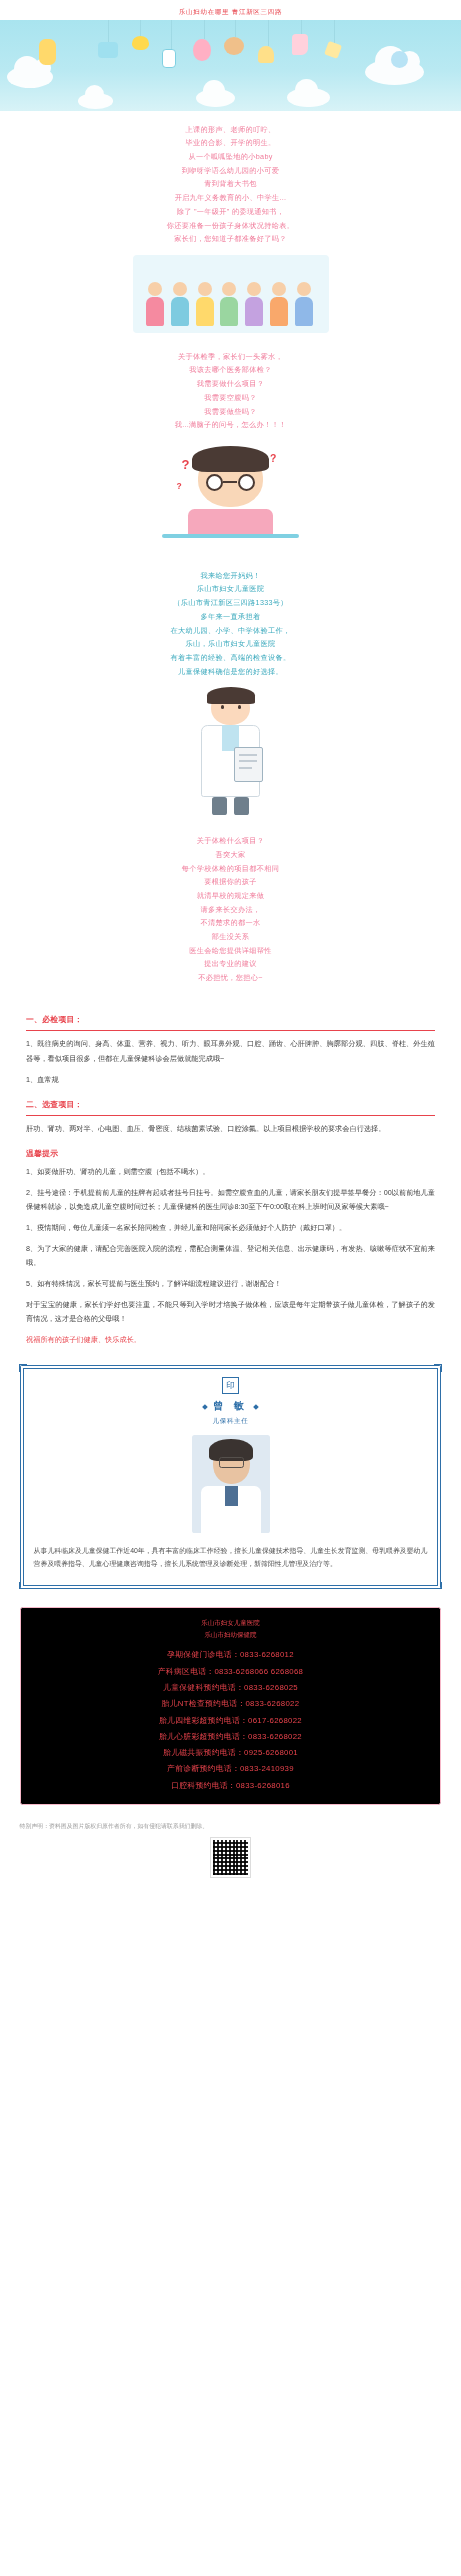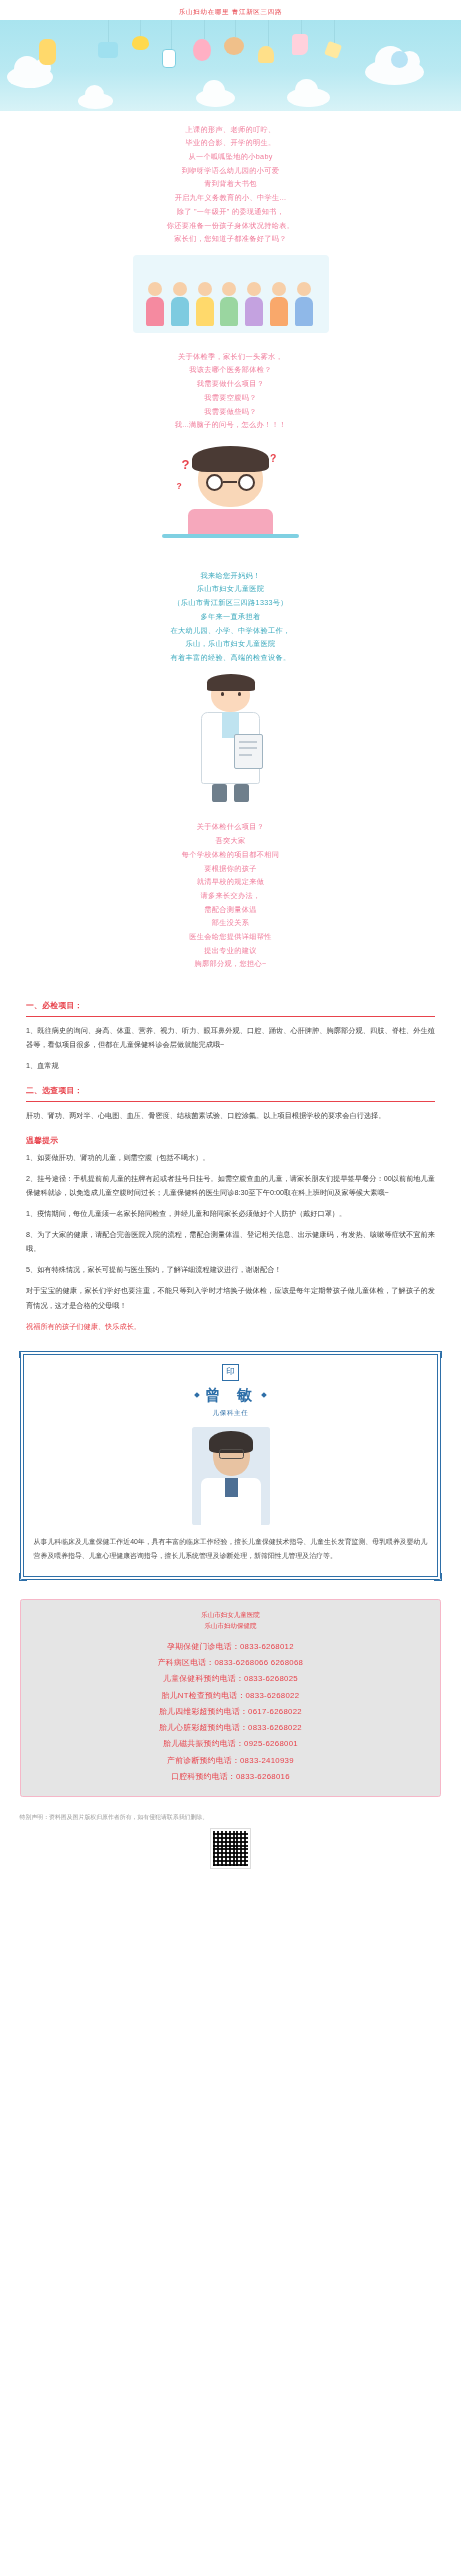--- a/index.html
+++ b/index.html
@@ -152,21 +152,21 @@
   .corner.tr { right: -1.3px; top: -1.3px; border-left: 0; border-bottom: 0; }
   .corner.bl { left: -1.3px; bottom: -1.3px; border-right: 0; border-top: 0; }
   .corner.br { right: -1.3px; bottom: -1.3px; border-left: 0; border-top: 0; }
 
   .badge {
     width: 17px; height: 17px; border: 0.7px solid #2e6fa8;
     margin: 0 auto 5.2px; display: flex; align-items: center; justify-content: center;
     color: #2e6fa8; font-size: 8.5px;
   }
   .docname {
-    color: #2e6fa8; font-size: 15px; letter-spacing: 3.9px; font-weight: bold; font-family: Liberation Mono, monospace;
+    color: #2e6fa8; font-size: 10px; letter-spacing: 3.9px; font-weight: bold;
   }
   .docname-row { display: flex; align-items: center; justify-content: center; gap: 6.5px; }
   .diamond { width: 3.9px; height: 3.9px; background: #2e6fa8; transform: rotate(45deg); }
   .doctitle { color: #2e6fa8; font-size: 6.5px; margin-top: 3.9px; letter-spacing: 0.7px; }
   .photo {
     width: 78px; height: 98px;
     margin: 9px auto 0;
     border-radius: 2.6px;
     background: #dfe9f2;
     position: relative;
@@ -176,21 +176,21 @@
     margin-top: 10.4px;
     font-size: 6.9px;
     line-height: 13.7px;
     color: #4a4a4a;
     text-align: justify;
   }
 
   
   .phone-wrap { padding: 3.9px 19.6px 6.5px; }
   .phone {
-    background: #e5e5e5;
+    background: #000000;
     border: 0.7px solid #f6b7c8;
     border-radius: 2.6px;
     padding: 9px 10.4px 10.4px;
   }
   .phone-head {
     text-align: center; color: #e8434c; font-size: 6.5px; line-height: 11.7px; margin-bottom: 6.5px;
   }
   .phone-line {
     color: #e8434c; font-size: 7.8px; line-height: 16.3px; text-align: center; letter-spacing: 0.3px;
   }
@@ -344,20 +344,21 @@
 
   <div class="section">
     <div class="gap12"></div>
     <div class="ctext blue">我来给您开妈妈！</div>
     <div class="ctext blue">乐山市妇女儿童医院</div>
     <div class="ctext blue">（乐山市青江新区三四路1333号）</div>
     <div class="ctext blue">多年来一直承担着</div>
     <div class="ctext blue">在大幼儿园、小学、中学体验工作，</div>
     <div class="ctext blue">乐山，乐山市妇女儿童医院</div>
     <div class="ctext blue">有着丰富的经验、高端的检查设备。</div>
+    <div class="ctext blue">儿童保健科确信是您的好选择。</div>
   </div>
 
   <div class="illus doctor-illu">
     <div style="position:absolute;left:29px;top:3.9px;width:39px;height:34px;background:#fbd9bd;border-radius:48%;"></div>
     <div style="position:absolute;left:25px;top:0px;width:48px;height:17px;background:#4a3a34;border-radius:50% 50% 10% 10%;"></div>
     <div style="position:absolute;left:39px;top:18px;width:3.9px;height:3.9px;background:#4a3a34;border-radius:50%;"></div>
     <div style="position:absolute;left:56px;top:18px;width:3.9px;height:3.9px;background:#4a3a34;border-radius:50%;"></div>
     <div style="position:absolute;left:19.6px;top:38px;width:59px;height:72px;background:#ffffff;border:1.3px solid #cfd9e0;border-radius:6.5px 6.5px 2.6px 2.6px;"></div>
     <div style="position:absolute;left:40px;top:38px;width:17px;height:26px;background:#bfe3f0;"></div>
     <div style="position:absolute;left:52px;top:60px;width:29px;height:35px;background:#f2f4f6;border:1.3px solid #9fb3c0;border-radius:2px;"></div>
@@ -369,25 +370,25 @@
   </div>
 
   <div class="section">
     <div class="gap12"></div>
     <div class="ctext pink">关于体检什么项目？</div>
     <div class="ctext pink">吾突大家</div>
     <div class="ctext pink">每个学校体检的项目都不相同</div>
     <div class="ctext pink">要根据你的孩子</div>
     <div class="ctext pink">就清早校的规定来做</div>
     <div class="ctext pink">请多来长交办法，</div>
-    <div class="ctext pink">需配合测量体温</div>
+    <div class="ctext pink">不清楚求的都一水</div>
     <div class="ctext pink">部生没关系</div>
     <div class="ctext pink">医生会给您提供详细帮性</div>
     <div class="ctext pink">提出专业的建议</div>
-    <div class="ctext pink">胸廓部分观，您担心~</div>
+    <div class="ctext pink">不必担忧，您担心~</div>
     <div class="gap26"></div>
   </div>
 
   <div class="section">
     <div class="redhead">一、必检项目：</div>
     <div class="redline"></div>
     <div class="para">1、既往病史的询问、身高、体重、营养、视力、听力、眼耳鼻外观、口腔、踊齿、心肝脾肿、胸廓部分观、四肢、脊柱、外生殖器等，看似项目很多，但都在儿童保健科诊会层做就能完成哦~</div>
     <div class="para">1、血常规</div>
   </div>
 

